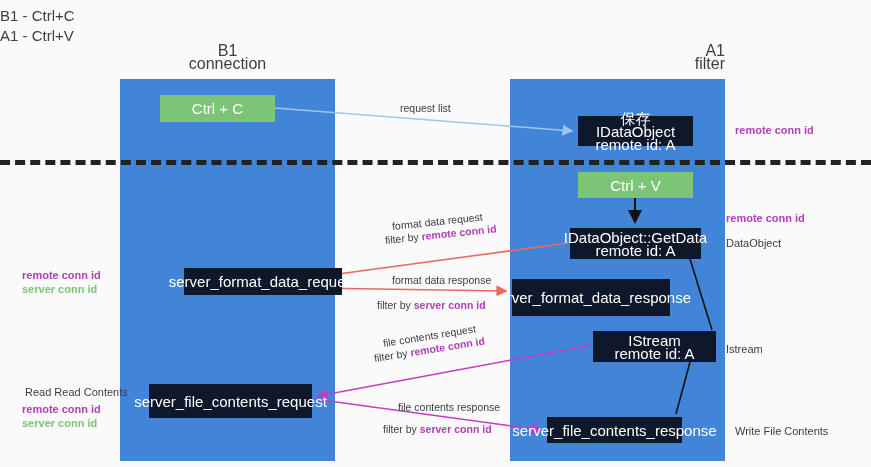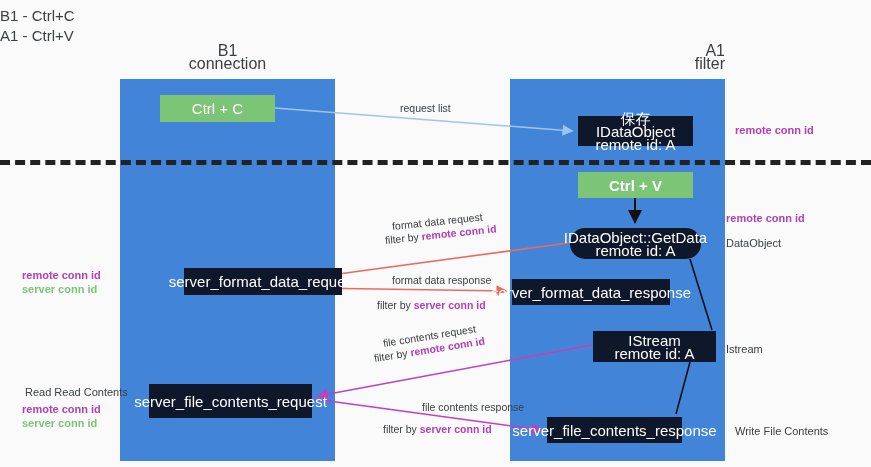--- a/index.html
+++ b/index.html
@@ -45,24 +45,24 @@
     display:flex;align-items:center;justify-content:center;
     text-align:center;color:#fff;font-size:15px;line-height:13px;
     padding:4px 4px;
   }
   .node.green{background:#7cc576;}
   .node.orange{background:#0f172a;}
   .node .sub{display:block;}
 
   #n-ctrlc   {left:160px;top:95px;width:115px;height:27px;}
   #n-save    {left:578px;top:116px;width:115px;height:30px;}
-  #n-ctrlv   {left:578px;top:172px;width:115px;height:26px;font-weight:bold;}
-  #n-getdata {left:570px;top:228px;width:131px;height:31px;border-radius:15px;}
+  #n-ctrlv   {left:578px;top:172px;width:115px;height:26px;}
+  #n-getdata {left:570px;top:228px;width:131px;height:31px;}
   #n-sfdreq  {left:152px;top:268px;width:158px;height:27px;margin-left:32px;}
-  #n-sfdres  {left:512px;top:279px;width:158px;height:26px;justify-content:center;}
+  #n-sfdres  {left:512px;top:279px;width:158px;height:37px;justify-content:center;}
   #n-istream {left:593px;top:331px;width:123px;height:31px;}
   #n-sfcreq  {left:149px;top:384px;width:163px;height:34px;}
   #n-sfcres  {left:547px;top:417px;width:135px;height:26px;}
 
   
   .anno{position:absolute;font-size:11px;line-height:14px;white-space:nowrap;}
   .anno.plain{color:#3c4043;}
   .c-remote{color:#b03fb8;font-weight:bold;}
   .c-server{color:#7cc576;font-weight:bold;}
   .c-server-pink{color:#b03fb8;font-weight:bold;}
@@ -78,21 +78,21 @@
 
   
   .elab{position:absolute;font-size:10.5px;line-height:14px;white-space:nowrap;color:#3c4043;}
   #l-formatlist {left:400px;top:101px;}
   #l-fdreq1 {left:392px;top:219px;transform:rotate(-6deg);transform-origin:left center;}
   #l-fdreq2 {left:385px;top:233px;transform:rotate(-6deg);transform-origin:left center;}
   #l-fdres1 {left:392px;top:273px;}
   #l-fdres2 {left:377px;top:298px;}
   #l-fcreq1 {left:383px;top:336px;transform:rotate(-9deg);transform-origin:left center;}
   #l-fcreq2 {left:374px;top:351px;transform:rotate(-9deg);transform-origin:left center;}
-  #l-fcres1 {left:398px;top:400px;margin-left:24px;}
+  #l-fcres1 {left:398px;top:400px;}
   #l-fcres2 {left:383px;top:422px;}
 
   svg#wires{position:absolute;left:0;top:0;width:871px;height:467px;pointer-events:none;}
 </style>
 </head>
 <body>
 
 <div id="stage">
 
   <div id="title">

